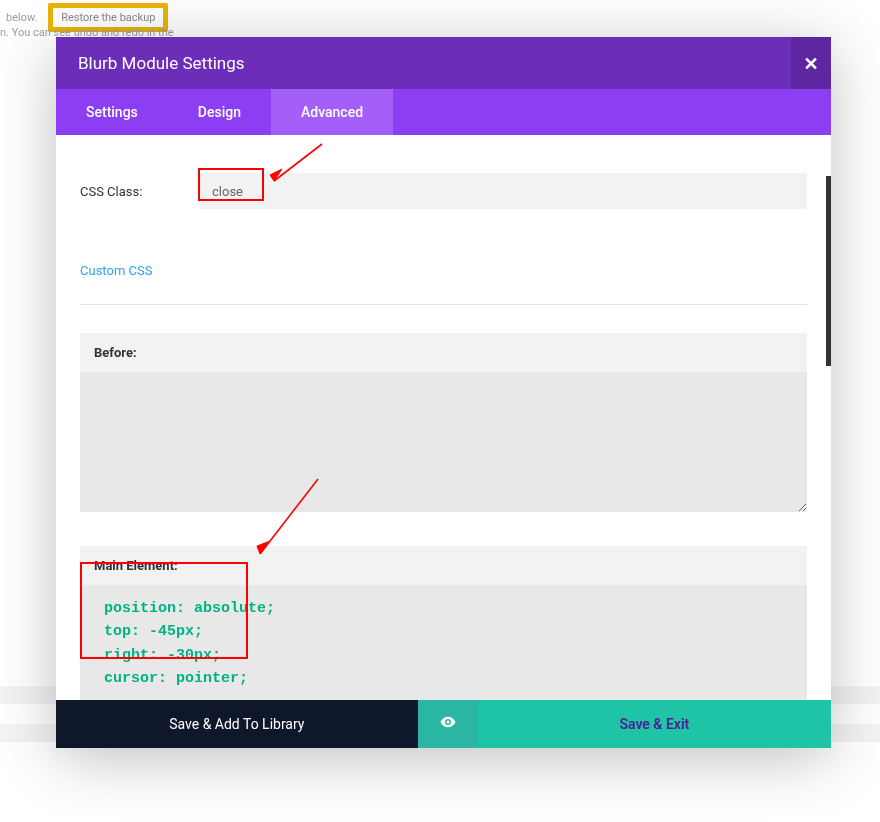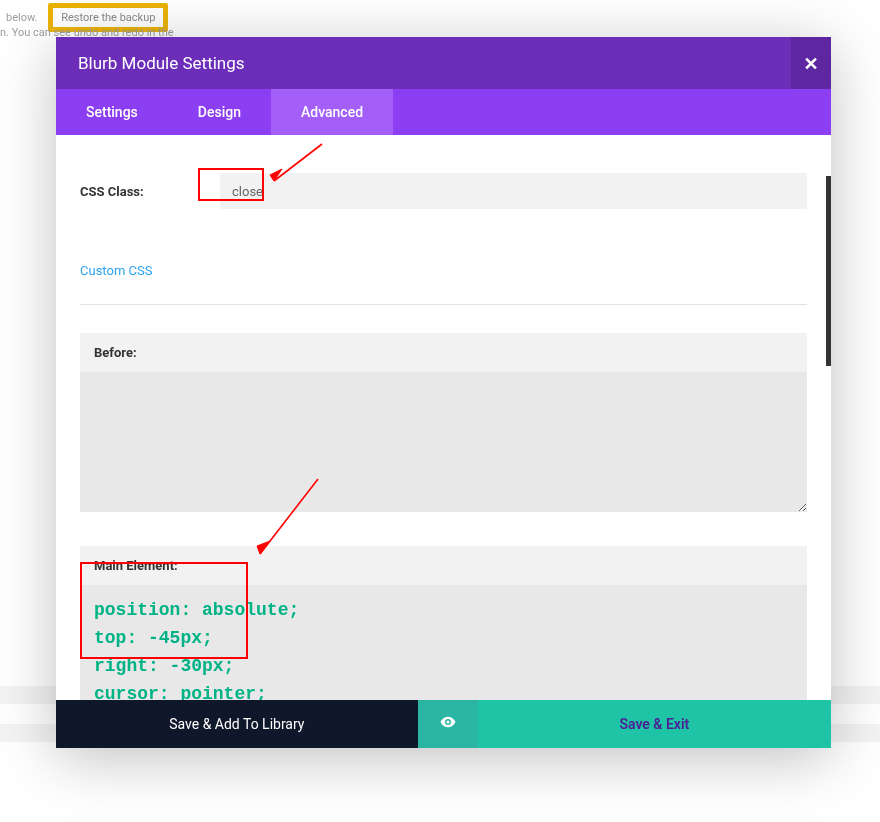--- a/index.html
+++ b/index.html
@@ -102,35 +102,34 @@
   height: 565px;
   overflow: hidden;
 }
 .row-css-class {
   display: flex;
   align-items: center;
   margin-bottom: 54px;
 }
 .field-label {
   font-size: 13px;
-  font-weight: 700;
+  font-weight: 400;
   color: #333;
   width: 120px;
   flex-shrink: 0;
 }
 .text-input {
   flex: 1;
   height: 36px;
   background: #f2f2f2;
   border: none;
   padding: 0 12px;
   font-size: 13px;
   color: #666;
   font-family: inherit;
-  margin-left: 20px;
 }
 .section-title {
   color: #2ea3f2;
   font-size: 13px;
   font-weight: 400;
   margin-bottom: 26px;
 }
 .hr {
   border: none;
   border-top: 1px solid #e2e2e2;
@@ -145,23 +144,23 @@
   font-size: 13px;
   font-weight: 700;
   color: #333;
 }
 .css-textarea {
   width: 100%;
   height: 140px;
   background: #e8e8e8;
   border: none;
   resize: both;
-  padding: 12px 14px;
+  padding: 12px 24px;
   font-family: "Courier New", monospace;
-  font-size: 18px;
+  font-size: 15px;
   color: #00b386;
   line-height: 1.55;
   font-weight: 600;
   overflow: auto;
 }
 .css-textarea::placeholder { color: #aaa; }
 .side-indicator {
   position: absolute;
   top: 41px;
   right: 0;

